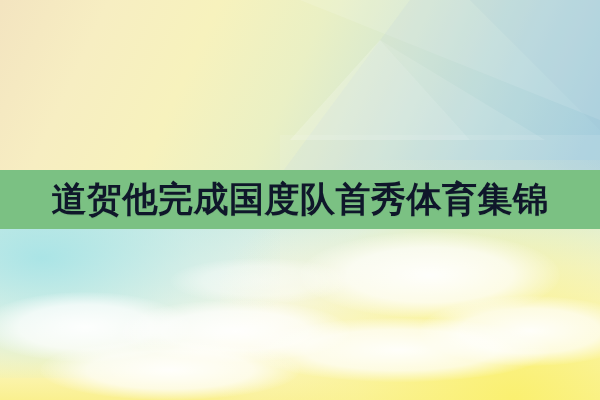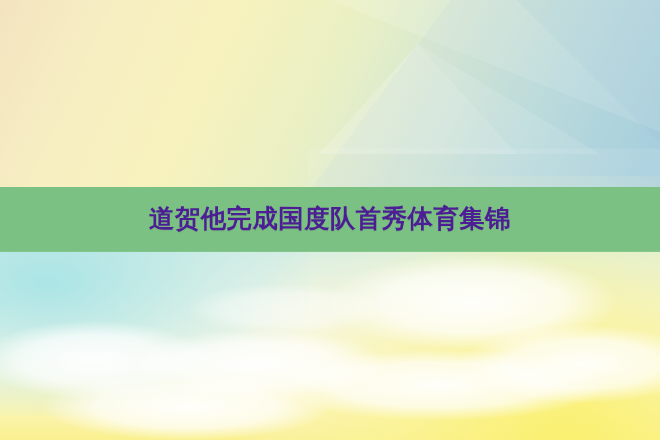--- a/index.html
+++ b/index.html
@@ -119,22 +119,22 @@
     left: 0;
     right: 0;
     top: 170px;
     height: 59px;
     background: #7bc183;
     display: flex;
     align-items: center;
     justify-content: center;
   }
   .band-title {
-    color: #4c1d95;
-    font-size: 23px;
+    color: #0f172a;
+    font-size: 35px;
     font-weight: bold;
     letter-spacing: 0.5px;
     line-height: 1;
     white-space: nowrap;
     font-family: "DejaVu Sans", "Liberation Sans", sans-serif;
     text-shadow: 0 1px 1px rgba(0,0,0,0.06);
   }
 </style>
 </head>
 <body>

